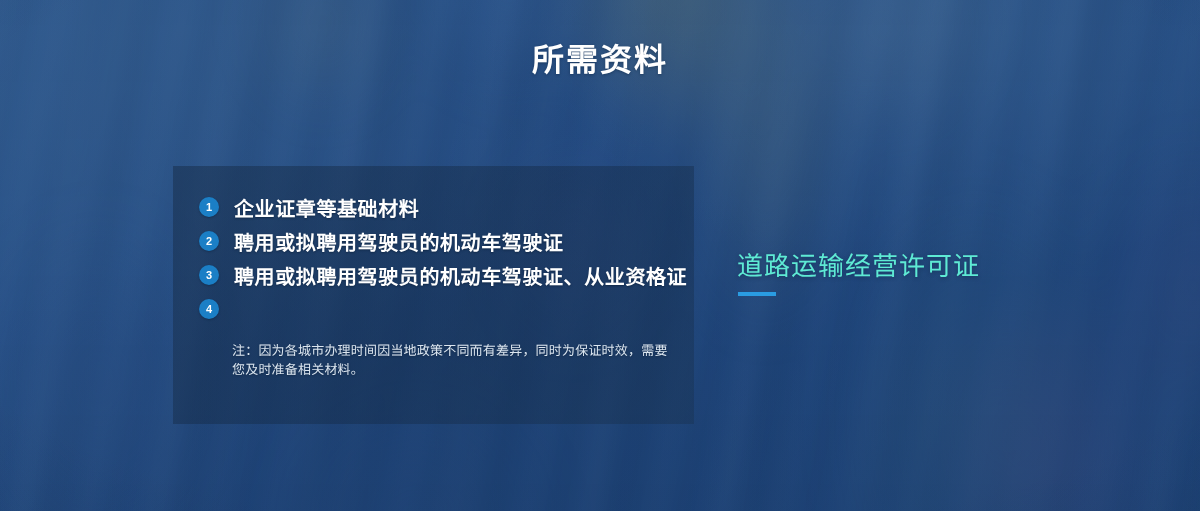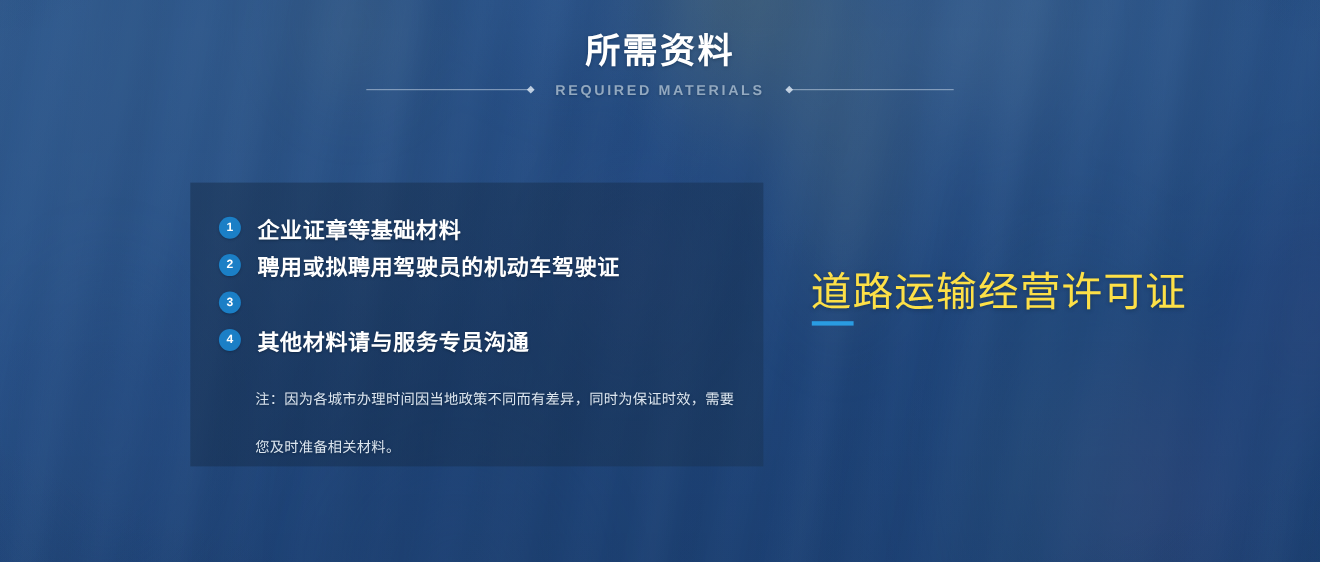--- a/index.html
+++ b/index.html
@@ -102,21 +102,21 @@
   
   .header {
     position: absolute;
     left: 0;
     top: 0;
     width: 1200px;
     text-align: center;
   }
   .header-title {
     margin: 0;
-    padding-top: 27px;
+    padding-top: 41px;
     font-size: 32px;
     font-weight: bold;
     line-height: 1.2;
     color: #ffffff;
     letter-spacing: 2px;
     text-shadow: 0 1px 3px rgba(12,34,60,0.45);
   }
   .subtitle-row {
     display: flex;
     align-items: center;
@@ -195,37 +195,37 @@
     letter-spacing: 0.6px;
     text-shadow: 0 1px 2px rgba(10,28,50,0.55);
     white-space: nowrap;
   }
 
   .note {
     margin-top: 15px;
     margin-left: 33px;
     width: 448px;
     font-size: 13px;
-    line-height: 44px;
+    line-height: 19px;
     color: #dbe5ef;
     letter-spacing: 0.2px;
     text-shadow: 0 1px 2px rgba(10,28,50,0.5);
   }
 
   
   .right-block {
     position: absolute;
     left: 737px;
     top: 243px;
   }
   .right-line {
-    font-size: 37px;
+    font-size: 26px;
     font-weight: normal;
     line-height: 46px;
-    color: #fde047;
+    color: #5eead4;
     letter-spacing: 1px;
     white-space: nowrap;
     text-shadow: 0 1px 4px rgba(10,30,56,0.45);
   }
   .right-accent {
     width: 38px;
     height: 4px;
     background: #2a9ce2;
     margin: 3px 0 4px 1px;
   }
@@ -238,51 +238,42 @@
   <div class="bg-layer bg-base"></div>
   <div class="bg-layer bg-streaks"></div>
   <div class="bg-layer bg-blobs"></div>
   <div class="bg-layer bg-tint"></div>
   <div class="bg-layer bg-tint2"></div>
   <div class="bg-layer bg-vignette"></div>
 
   <div class="header">
     <h1 class="header-title">所需资料</h1>
 
-    <div class="subtitle-row">
-      <span class="rule rule-left">
-        <span class="rule-dot"></span>
-      </span>
-      <span class="header-subtitle">REQUIRED MATERIALS</span>
-      <span class="rule rule-right">
-        <span class="rule-dot"></span>
-      </span>
-    </div>
   </div>
 
   <div class="panel">
     <ul class="mat-list">
 
       <li class="mat-item">
         <span class="badge">1</span>
         <span class="mat-text">企业证章等基础材料</span>
       </li>
 
       <li class="mat-item">
         <span class="badge">2</span>
         <span class="mat-text">聘用或拟聘用驾驶员的机动车驾驶证</span>
       </li>
 
       <li class="mat-item">
         <span class="badge">3</span>
+        <span class="mat-text">聘用或拟聘用驾驶员的机动车驾驶证、从业资格证</span>
       </li>
 
       <li class="mat-item">
         <span class="badge">4</span>
-        <span class="mat-text">其他材料请与服务专员沟通</span>
       </li>
 
     </ul>
 
     <p class="note">注：因为各城市办理时间因当地政策不同而有差异，同时为保证时效，需要您及时准备相关材料。</p>
   </div>
 
   <div class="right-block">
     <div class="right-line">道路运输经营许可证</div>
     <div class="right-accent"></div>

